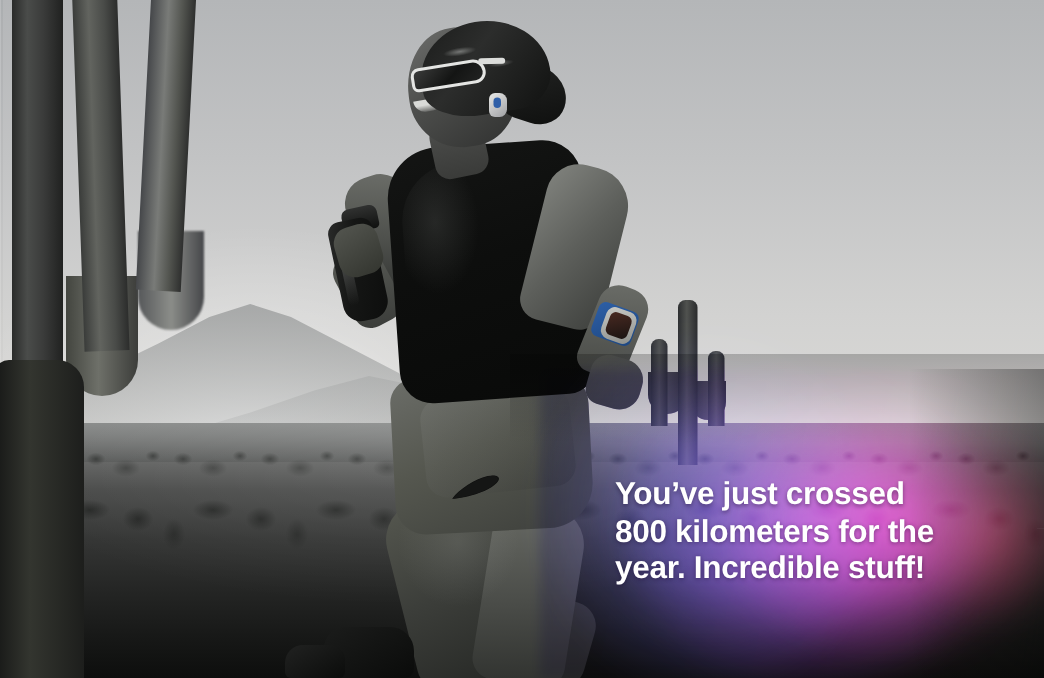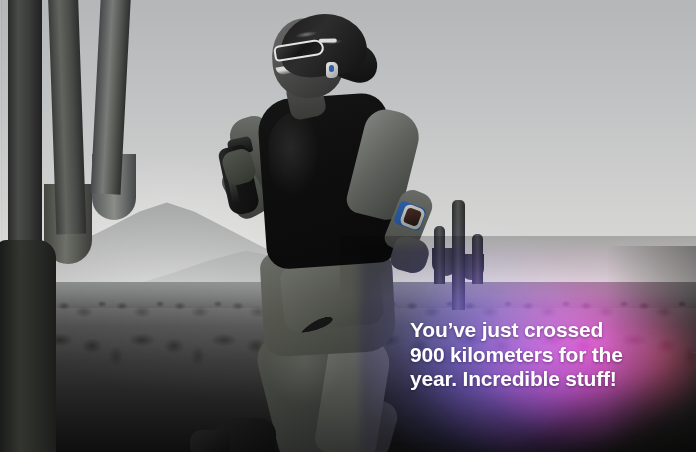--- a/index.html
+++ b/index.html
@@ -511,16 +511,16 @@
     <div class="glow-cast"></div>
     <div class="glow-blue"></div>
     <div class="glow-violet"></div>
     <div class="glow-magenta"></div>
     <div class="glow-red"></div>
     <div class="glow-fade-t"></div>
     <div class="glow-fade-r"></div>
   </div>
 
   <div class="message">You’ve just crossed
-900 kilometers for the
+800 kilometers for the
 year. Incredible stuff!</div>
 
 </div>
 
 </body></html>

